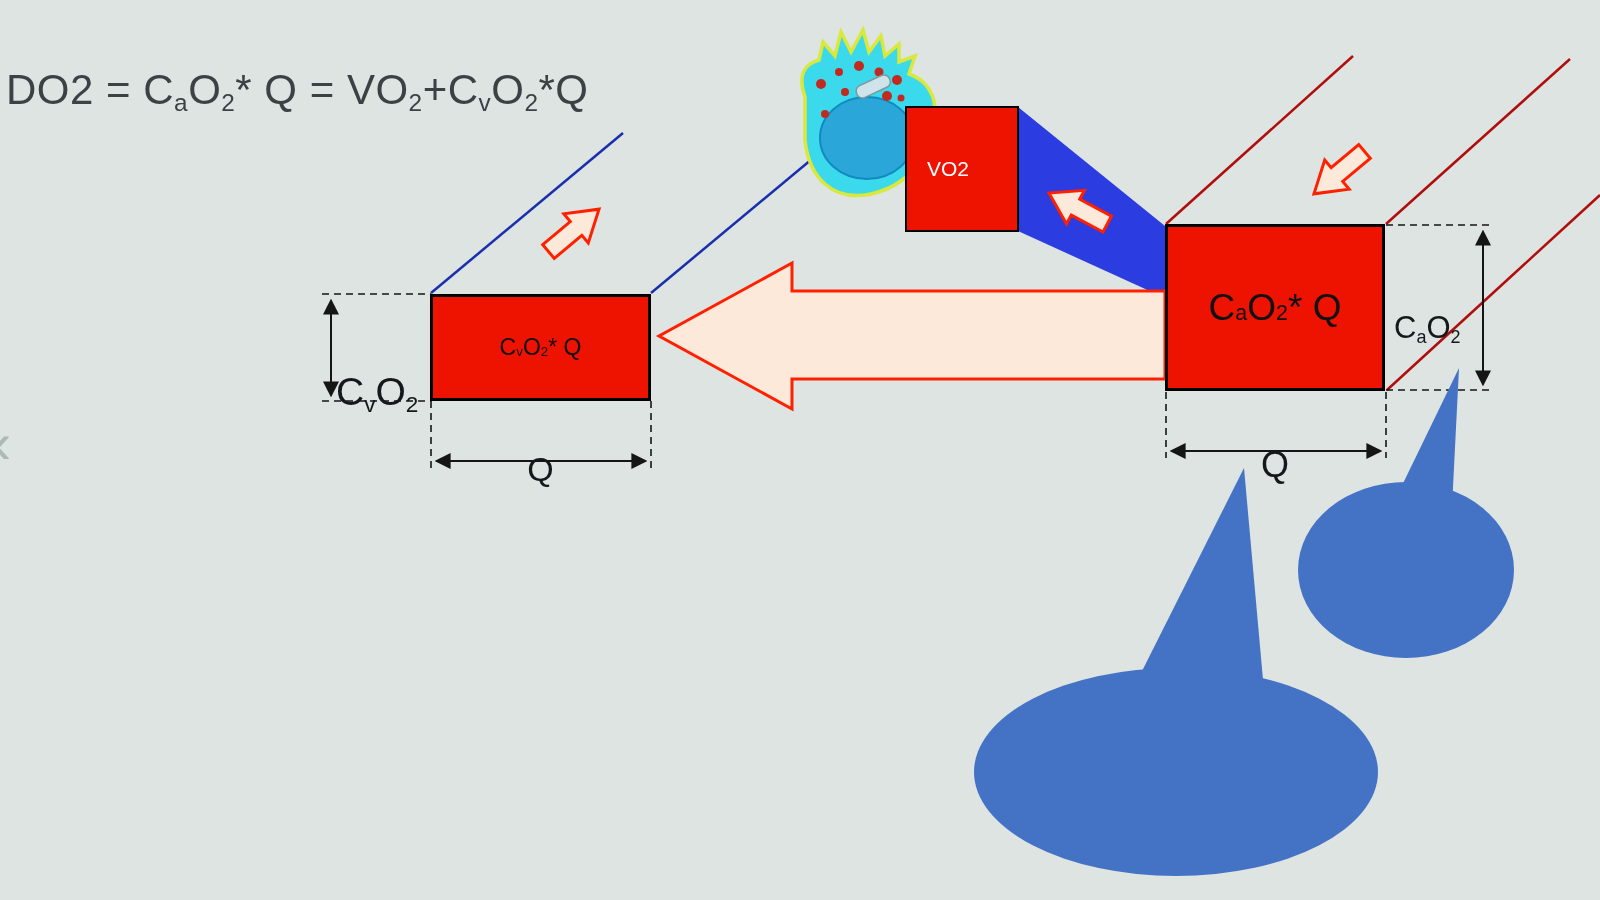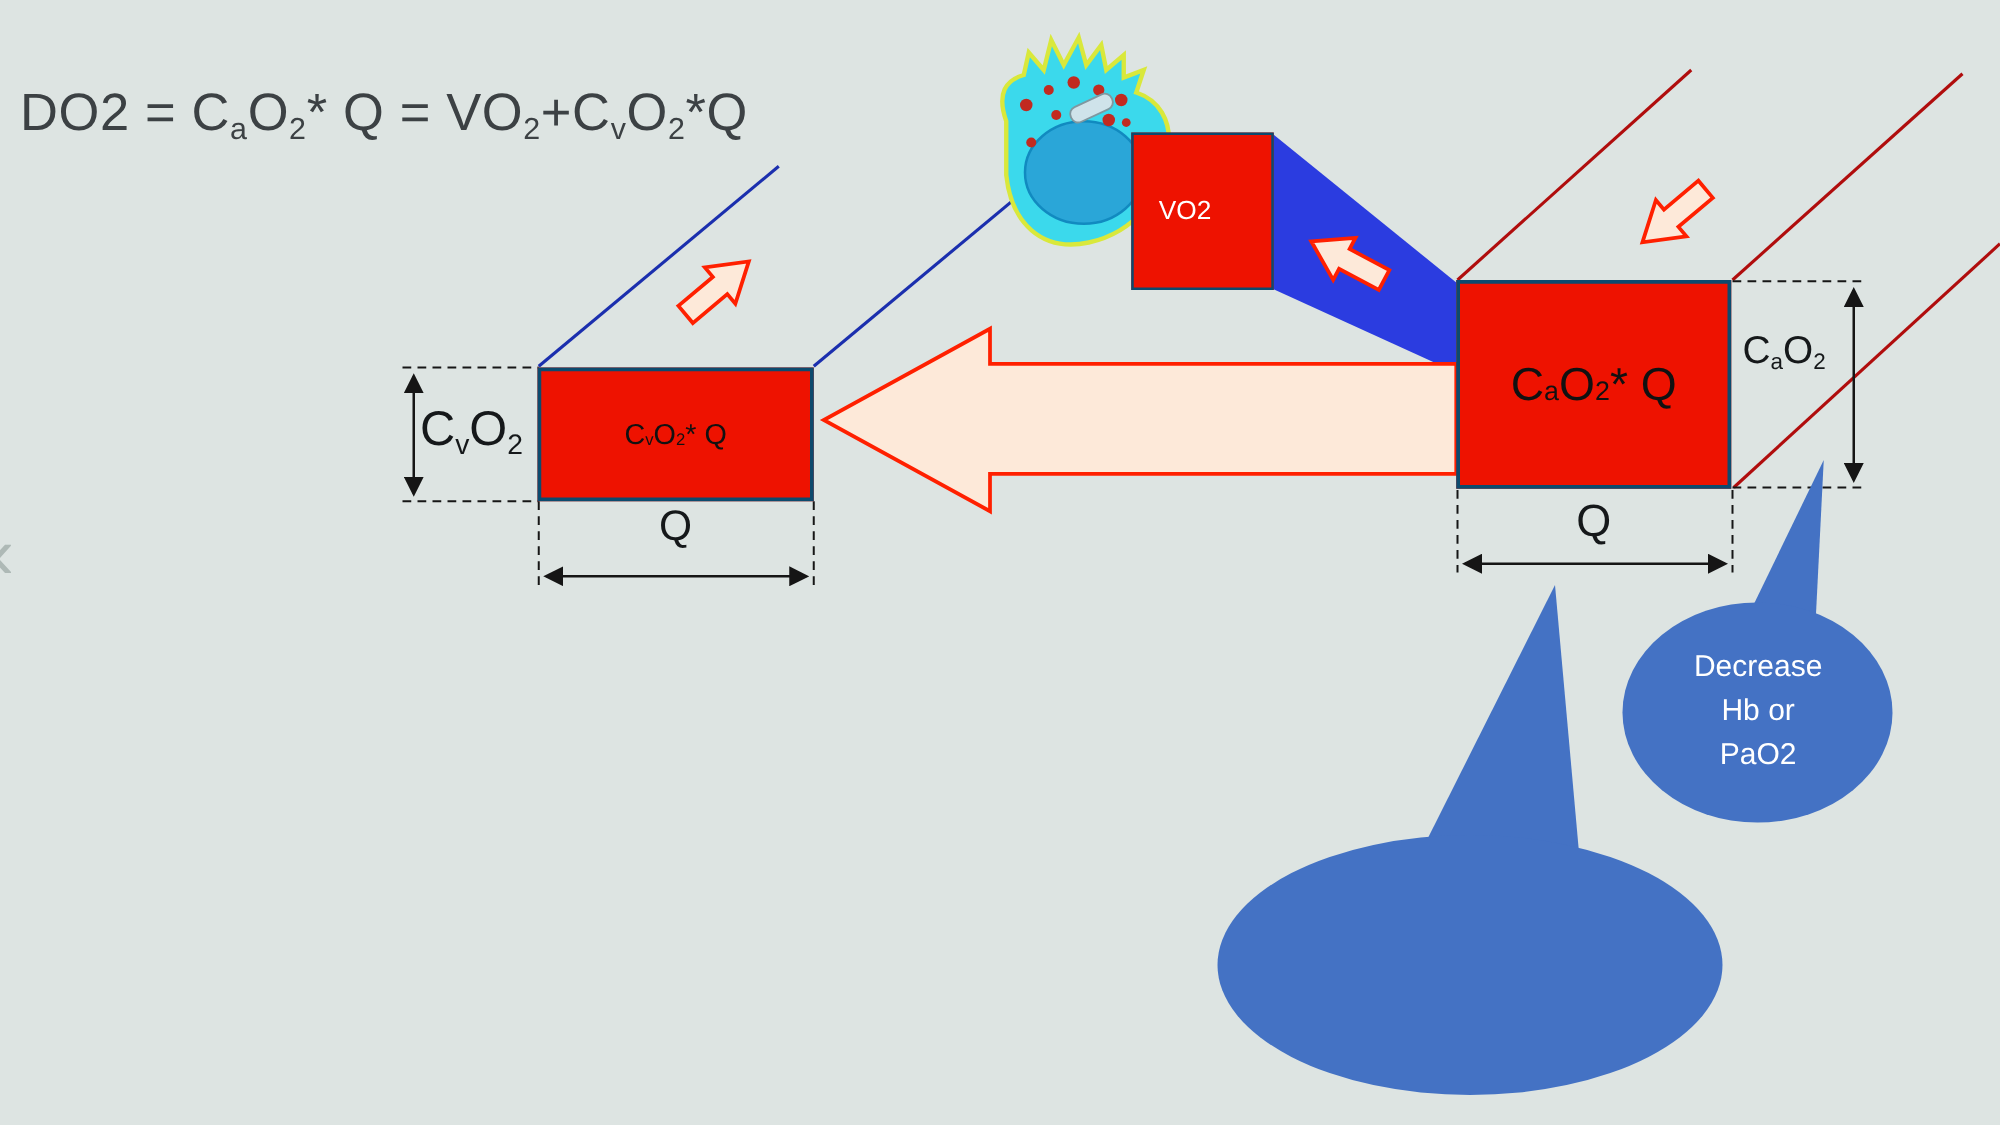--- a/index.html
+++ b/index.html
@@ -1,29 +1,29 @@
 <!DOCTYPE html>
 <html><head>
 <meta charset="utf-8">
 <style>
   * { margin:0; padding:0; box-sizing:border-box; }
   html,body { width:1600px; height:900px; }
   body { font-family:"Liberation Sans", sans-serif; }
   .slide { position:relative; width:1600px; height:900px; background:#dde4e2; overflow:hidden; }
   svg.layer { position:absolute; left:0; top:0; width:1600px; height:900px; }
 
-  .formula { position:absolute; left:16px; top:66px; font-size:42px; color:#3c4144; letter-spacing:0.5px; white-space:nowrap; }
+  .formula { position:absolute; left:6px; top:66px; font-size:42px; color:#3c4144; letter-spacing:0.5px; white-space:nowrap; }
   .sub { font-size:0.58em; position:relative; top:0.30em; }
 
-  .red-box { position:absolute; background:#ee1200; border:3px solid #0c4a6e; display:flex; align-items:center; justify-content:center; color:#111; }
+  .red-box { position:absolute; background:#ee1200; border:3px solid #000000; display:flex; align-items:center; justify-content:center; color:#111; }
   #vo2-box { left:905px; top:106px; width:114px; height:126px; border-width:2px; color:#fff; font-size:21px; justify-content:flex-start; padding-left:20px; }
   #right-box { left:1165px; top:224px; width:220px; height:167px; font-size:37px; }
   #left-box  { left:430px; top:294px; width:221px; height:107px; font-size:23px; }
 
-  .dim-label { position:absolute; color:#15181a; white-space:nowrap; }
+  .dim-label { position:absolute; color:#15181a; white-space:nowrap;margin-top:48px; }
   #cvo2-label { left:336px; top:322px; font-size:39px; }
   #left-q-label { left:430px; top:402px; width:221px; text-align:center; font-size:34px; }
   #cao2-label { left:1394px; top:262px; font-size:31px; }
   #right-q-label { left:1165px; top:396px; width:220px; text-align:center; font-size:36px; }
 
   .bubble-text { position:absolute; color:#ffffff; text-align:center; font-size:24px; line-height:1.45; }
   #bubble-small-text { left:1318px; top:517px; width:177px; }
   #bubble-large-text { left:1000px; top:757px; width:352px; }
 
   #nav-prev { position:absolute; left:-8px; top:414px; font-size:58px; color:#aeb9b6; cursor:pointer; line-height:1; }
@@ -138,21 +138,16 @@
     </div>
 
   <div class="dim-label" id="cvo2-label"><span>C</span><span class="sub">v</span><span>O</span><span class="sub">2</span></div>
 
   <div class="dim-label" id="left-q-label">Q</div>
 
   <div class="dim-label" id="cao2-label"><span>C</span><span class="sub">a</span><span>O</span><span class="sub">2</span></div>
 
   <div class="dim-label" id="right-q-label">Q</div>
 
-  <div class="bubble-text" id="bubble-small-text">
-    <div>Decrease</div>
-    <div>Hb or</div>
-    <div>PaO2</div>
-  </div>
 
   <div id="nav-prev">‹</div>
 
 </div>
 
 </body></html>

